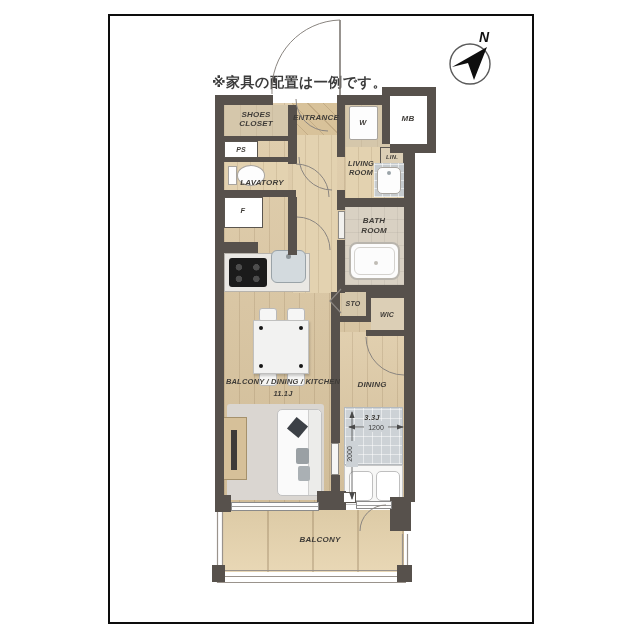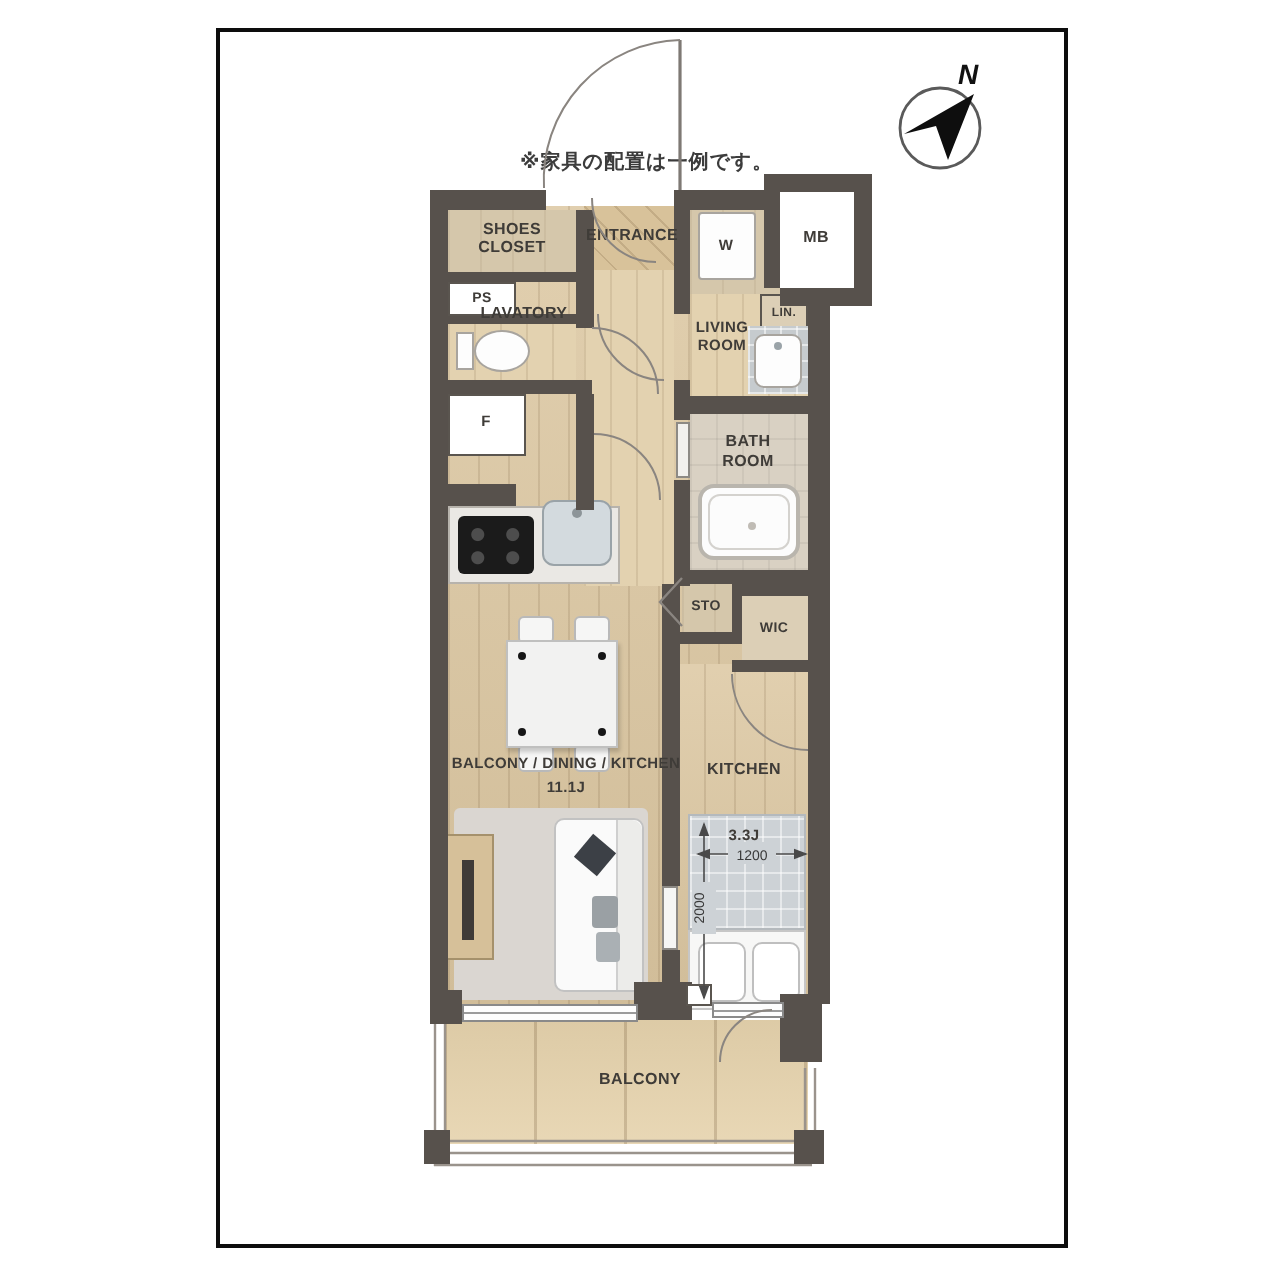--- a/index.html
+++ b/index.html
@@ -27,34 +27,34 @@
         linear-gradient(180deg, rgba(0,0,0,.04), rgba(255,255,255,.1));}
   .vtile{background-color:#c6cbce;background-image:
         repeating-linear-gradient(0deg, rgba(255,255,255,.55) 0 1px, rgba(0,0,0,0) 1px 8px),
         repeating-linear-gradient(90deg, rgba(255,255,255,.55) 0 1px, rgba(0,0,0,0) 1px 8px);}
   .duvet{background-color:#cdd2d6;background-image:
         repeating-linear-gradient(0deg, rgba(255,255,255,.5) 0 1px, rgba(0,0,0,0) 1px 9px),
         repeating-linear-gradient(90deg, rgba(255,255,255,.5) 0 1px, rgba(0,0,0,0) 1px 9px);}
   .whitebox{background:#ffffff;border:1px solid #5a554f;box-sizing:border-box;}
   .fixture{background:#fdfdfd;border:1px solid #a8a49e;box-sizing:border-box;}
   .lbl{position:absolute;color:#3f3c38;font-weight:700;font-size:8px;line-height:1;
-       white-space:nowrap;transform:translateX(-50%);letter-spacing:.2px;}
+       white-space:nowrap;transform:translateX(-50%);letter-spacing:.2px;font-style:italic;}
   .lbl.s7{font-size:7px;}
   .lbl.s75{font-size:7.5px;}
   .lbl.s6{font-size:6px;}
   svg text{font-family:"Liberation Sans","DejaVu Sans",sans-serif;}
 </style>
 </head>
 <body>
 
 <div class="stage">
 
   <div class="abs frame" style="left:108px;top:14px;width:422px;height:606px;"></div>
 
-  <div class="abs" style="left:212px;top:74px;font-size:10px;font-weight:700;color:#3c3c3c;letter-spacing:.5px;margin-left:48px;">※家具の配置は一例です。</div>
+  <div class="abs" style="left:212px;top:74px;font-size:14px;font-weight:700;color:#3c3c3c;letter-spacing:.5px;">※家具の配置は一例です。</div>
 
   <div class="abs wood" style="left:224px;top:103px;width:180px;height:400px;"></div>
   <div class="abs diag" style="left:292px;top:103px;width:45px;height:32px;"></div>
   <div class="abs wood-light" style="left:292px;top:135px;width:45px;height:158px;"></div>
   <div class="abs closet" style="left:224px;top:105px;width:64px;height:31px;"></div>
   <div class="abs wood-light" style="left:224px;top:162px;width:64px;height:28px;"></div>
   <div class="abs closet" style="left:345px;top:103px;width:59px;height:44px;"></div>
   <div class="abs wood-light" style="left:345px;top:147px;width:59px;height:51px;"></div>
   <div class="abs closet2" style="left:380px;top:147px;width:24px;height:21px;border:1px solid #5a554f;box-sizing:border-box;"></div>
   <div class="abs bathtile" style="left:345px;top:207px;width:59px;height:78px;"></div>
@@ -155,32 +155,32 @@
     <div class="abs" style="left:0;top:3px;width:100%;height:1px;background:#9b9b9b;"></div>
   </div>
   <div class="abs whitebox" style="left:343px;top:492px;width:13px;height:11px;"></div>
 
   <div class="lbl" style="left:256px;top:111px;">SHOES</div>
   <div class="lbl" style="left:256px;top:120px;">CLOSET</div>
   <div class="lbl" style="left:316px;top:114px;">ENTRANCE</div>
   <div class="lbl s75" style="left:363px;top:119px;">W</div>
   <div class="lbl" style="left:408px;top:115px;">MB</div>
   <div class="lbl s7" style="left:241px;top:146px;">PS</div>
-  <div class="lbl" style="left:262px;top:153px;">LAVATORY</div>
+  <div class="lbl" style="left:262px;top:179px;">LAVATORY</div>
   <div class="lbl s75" style="left:361px;top:160px;">LIVING</div>
   <div class="lbl s75" style="left:361px;top:169px;">ROOM</div>
   <div class="lbl s6" style="left:392px;top:154px;">LIN.</div>
   <div class="lbl" style="left:374px;top:217px;">BATH</div>
   <div class="lbl" style="left:374px;top:227px;">ROOM</div>
   <div class="lbl s75" style="left:243px;top:207px;">F</div>
   <div class="lbl s7" style="left:353px;top:300px;">STO</div>
   <div class="lbl s7" style="left:387px;top:311px;">WIC</div>
   <div class="lbl s75" style="left:283px;top:378px;">BALCONY / DINING / KITCHEN</div>
   <div class="lbl s75" style="left:283px;top:390px;">11.1J</div>
-  <div class="lbl" style="left:372px;top:381px;">KITCHEN</div>
+  <div class="lbl" style="left:372px;top:381px;">DINING</div>
   <div class="lbl s75" style="left:372px;top:393px;margin-top:21px;">3.3J</div>
   <div class="lbl" style="left:320px;top:536px;">BALCONY</div>
 
   <svg class="abs" style="left:0;top:0;" width="640" height="640" viewBox="0 0 640 640">
 
     <path d="M340,20 L340,95" stroke="#7e7974" stroke-width="1.6" fill="none"></path>
     <path d="M340,20 A70,70 0 0 0 272,94" stroke="#8a8580" stroke-width="1" fill="none"></path>
 
     <path d="M296,99 A32,32 0 0 0 328,131" stroke="#8a8580" stroke-width="1" fill="none"></path>
     <path d="M299,157 A33,33 0 0 0 332,190" stroke="#8a8580" stroke-width="1" fill="none"></path>

